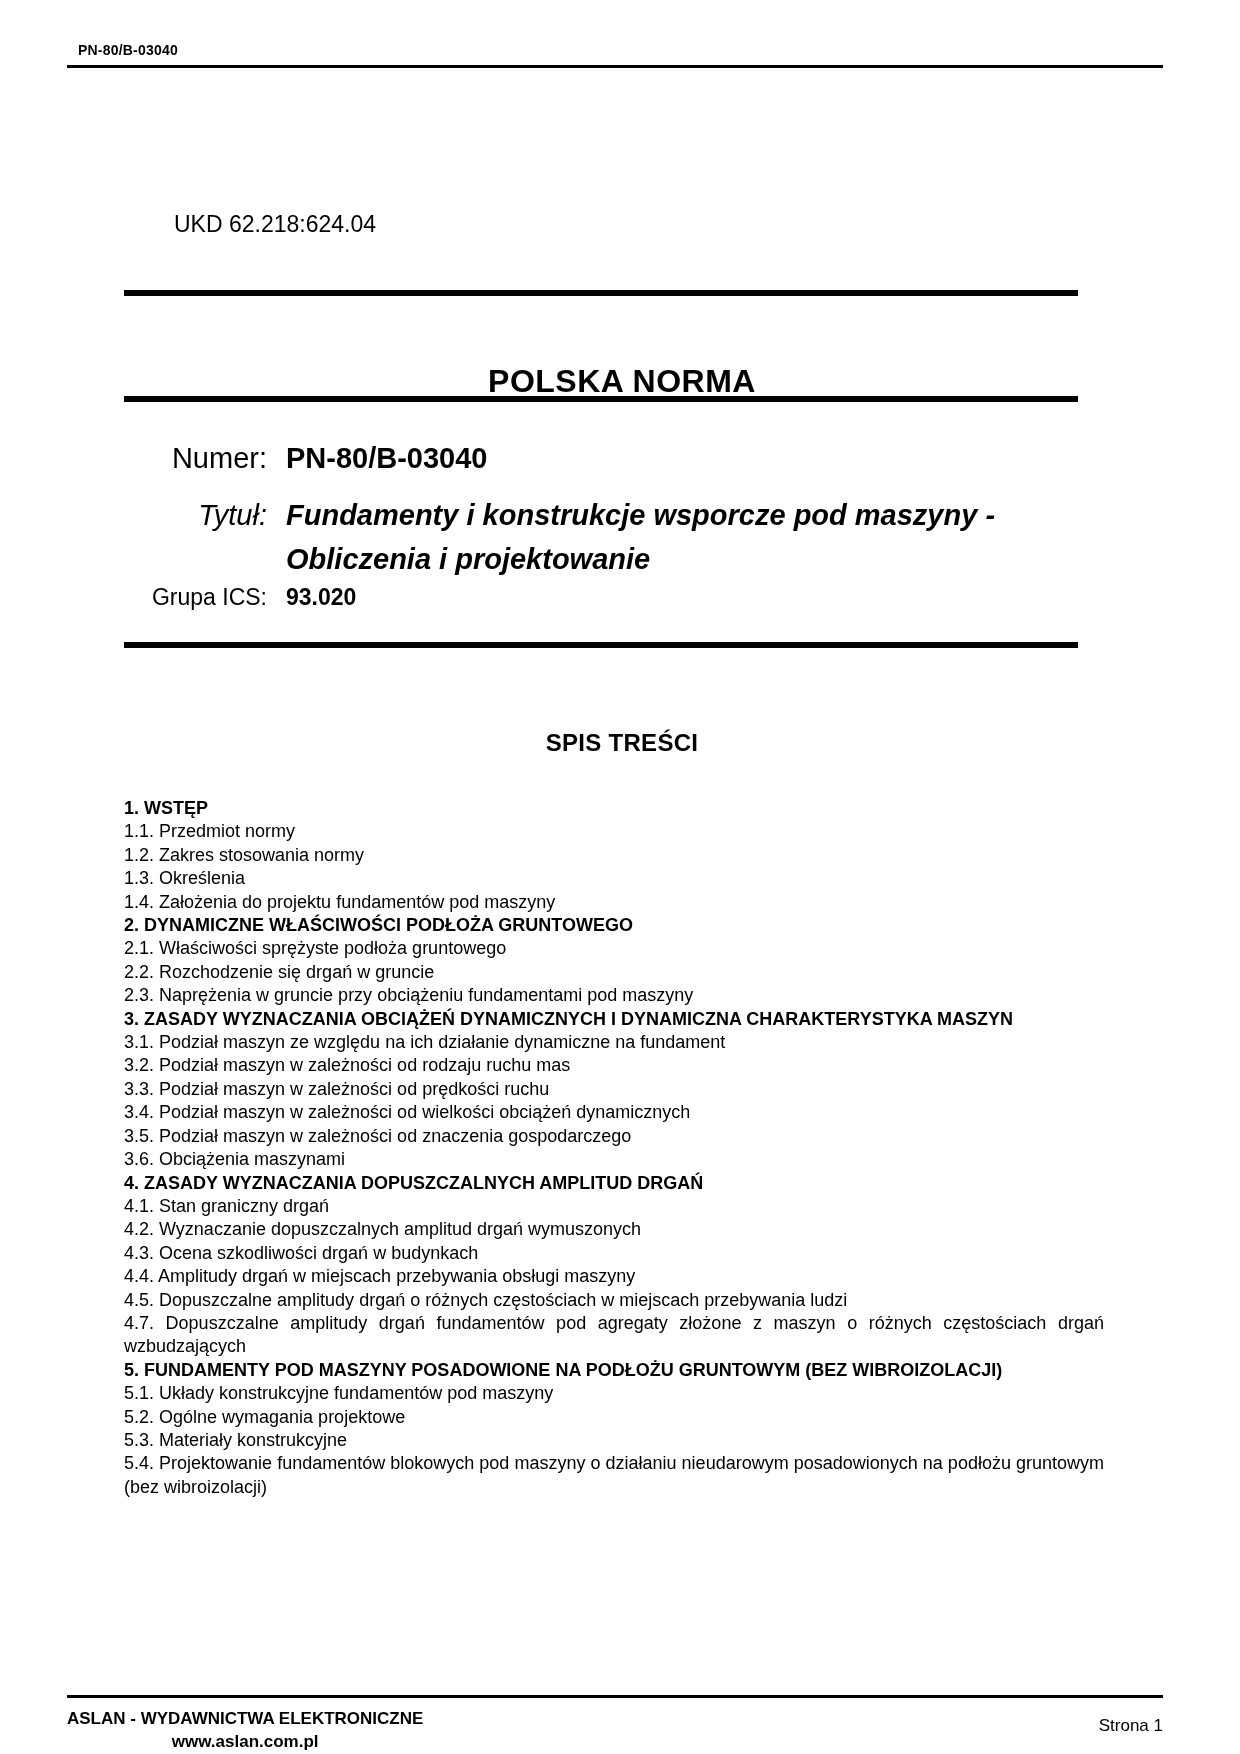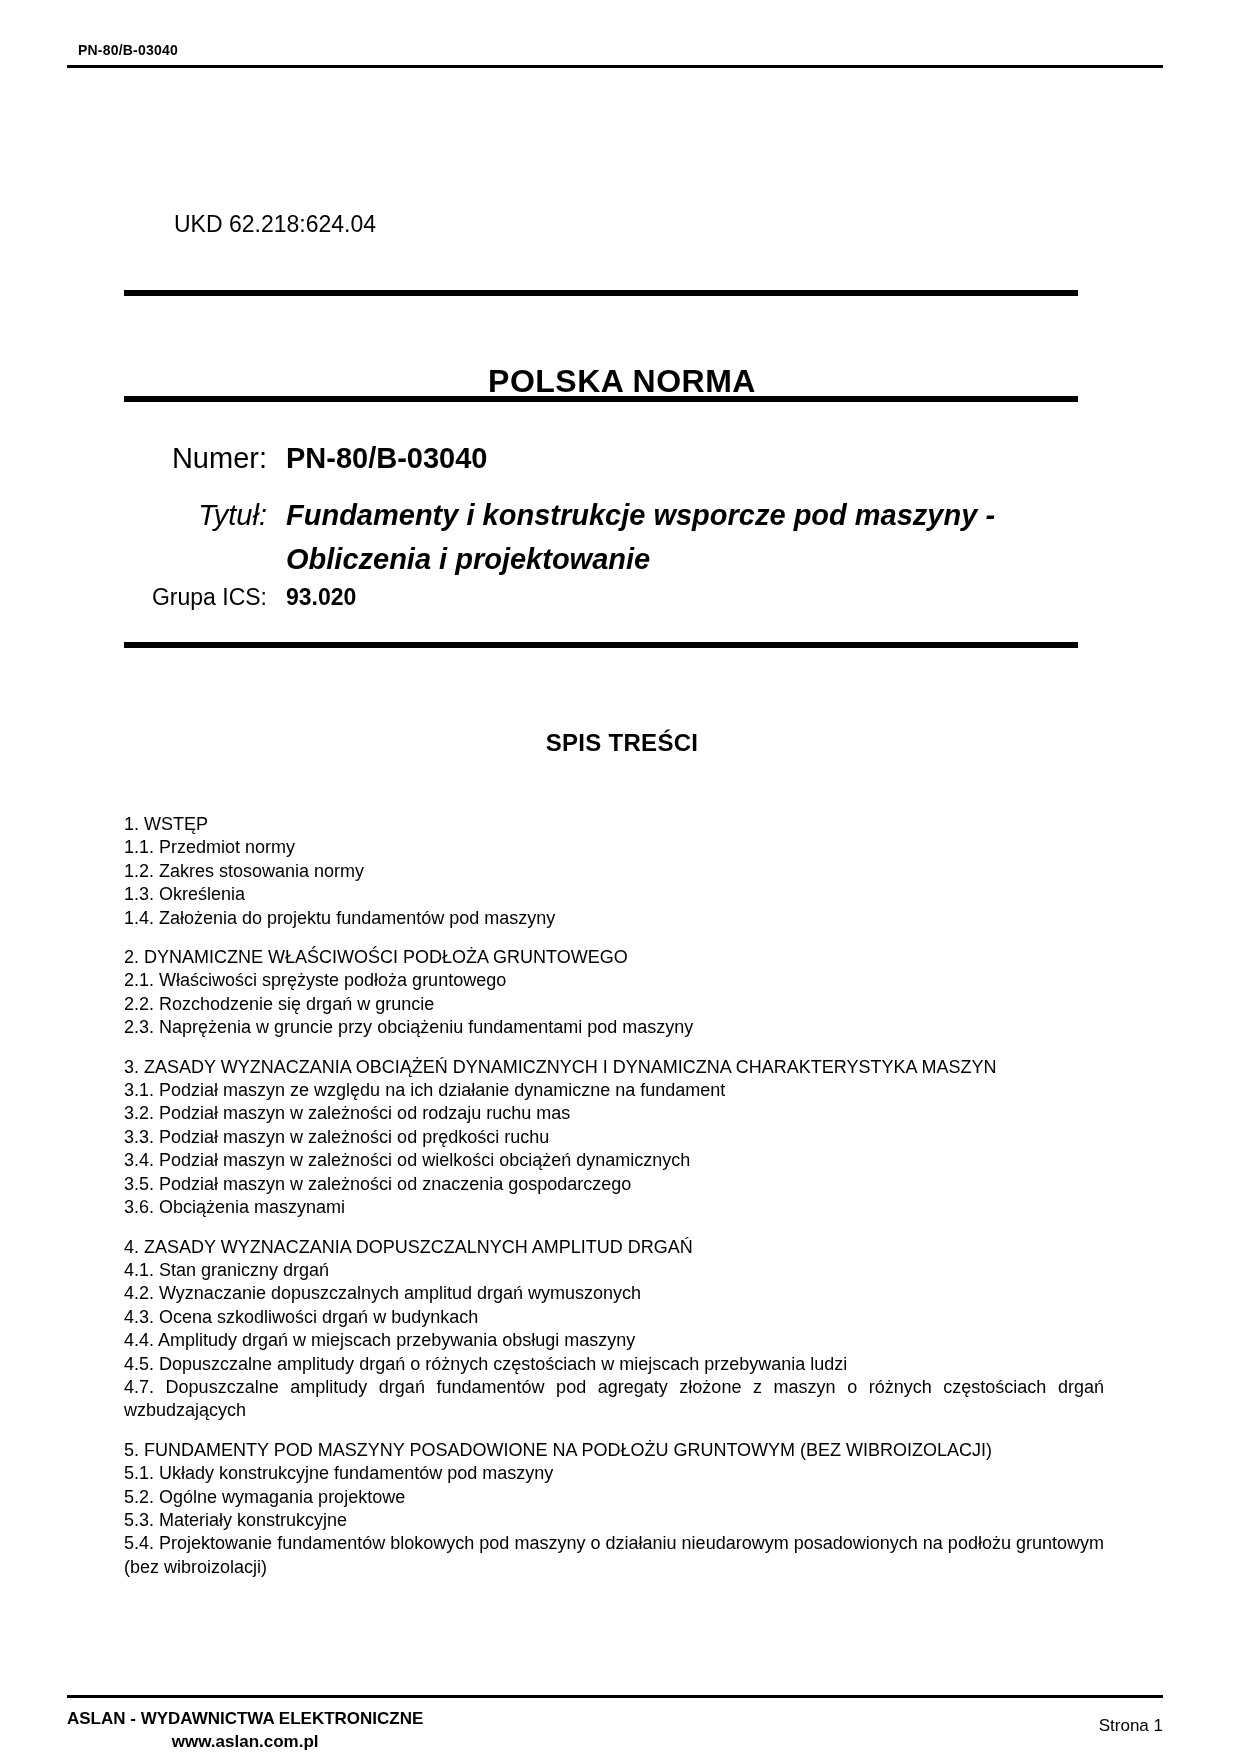--- a/index.html
+++ b/index.html
@@ -81,21 +81,21 @@
   }
   .toc-list {
     position: absolute;
     left: 124px;
     top: 797px;
     width: 980px;
     font-size: 18px;
     line-height: 23.4px;
   }
   .toc-entry { font-weight: normal; }
-  .toc-entry.bold { font-weight: normal; margin-top: 16px; }
+  .toc-entry.bold { font-weight: bold; }
   .toc-entry.justify { text-align: justify; }
 
   .footer-rule { left: 67px; top: 1695px; width: 1096px; }
   .footer-left {
     position: absolute;
     left: 67px;
     top: 1707px;
     font-size: 17px;
     font-weight: bold;
     line-height: 23px;

